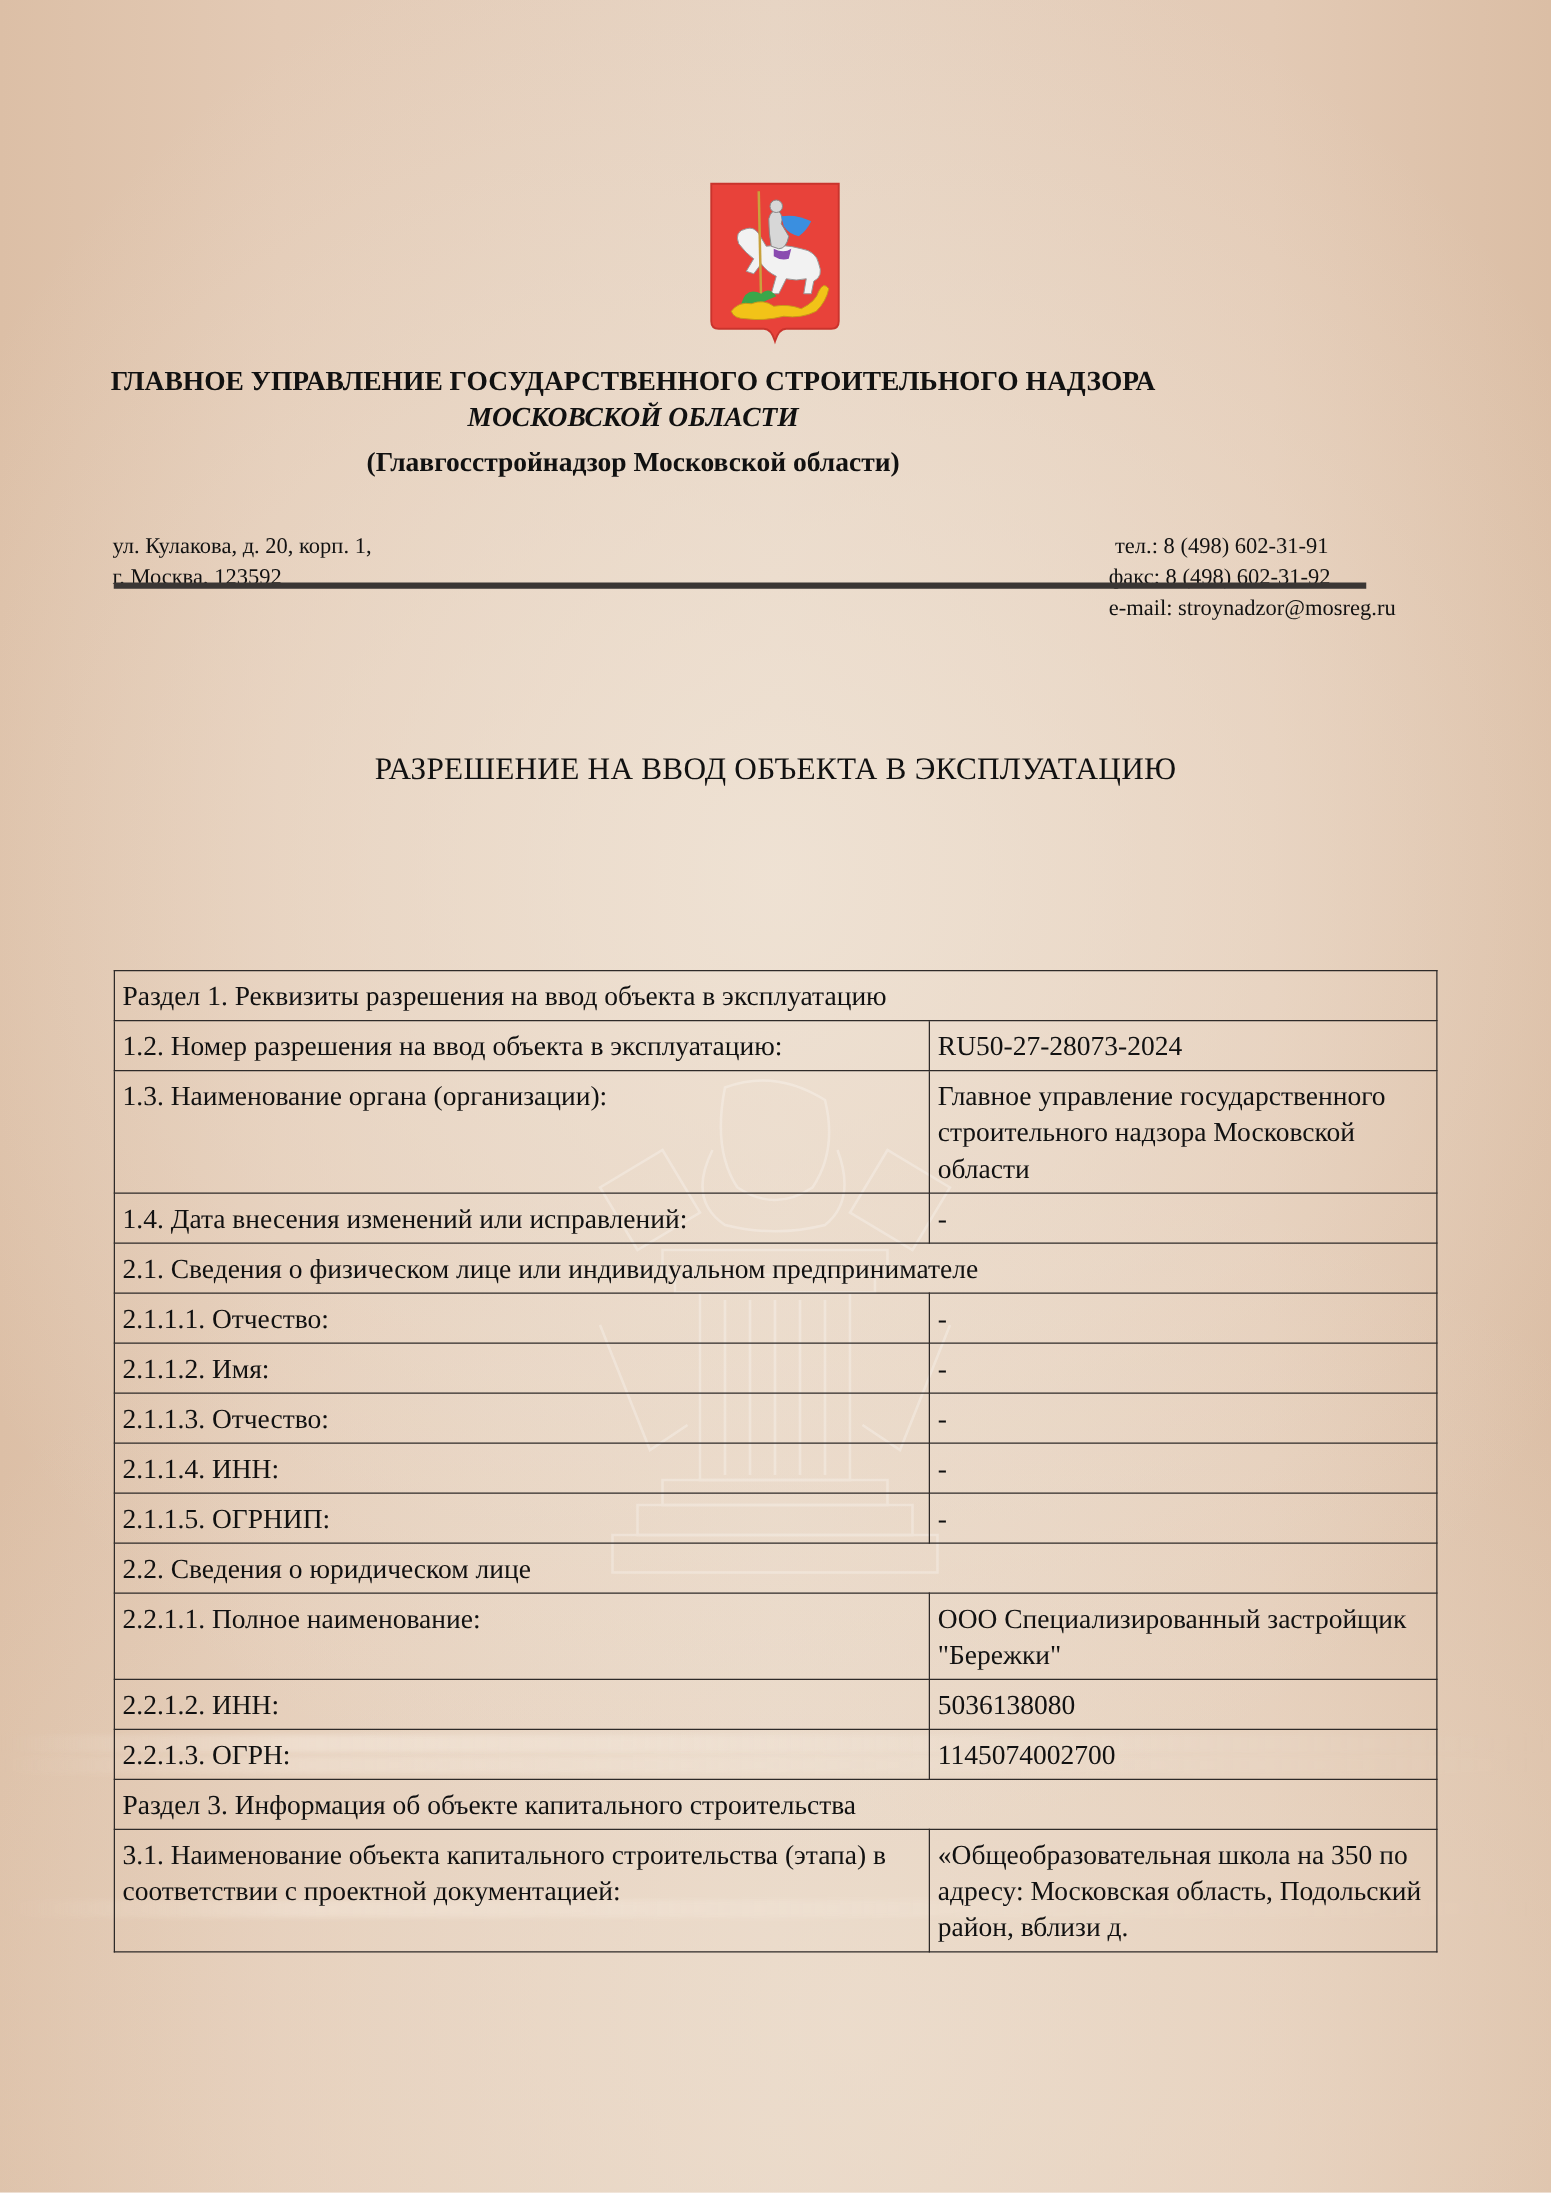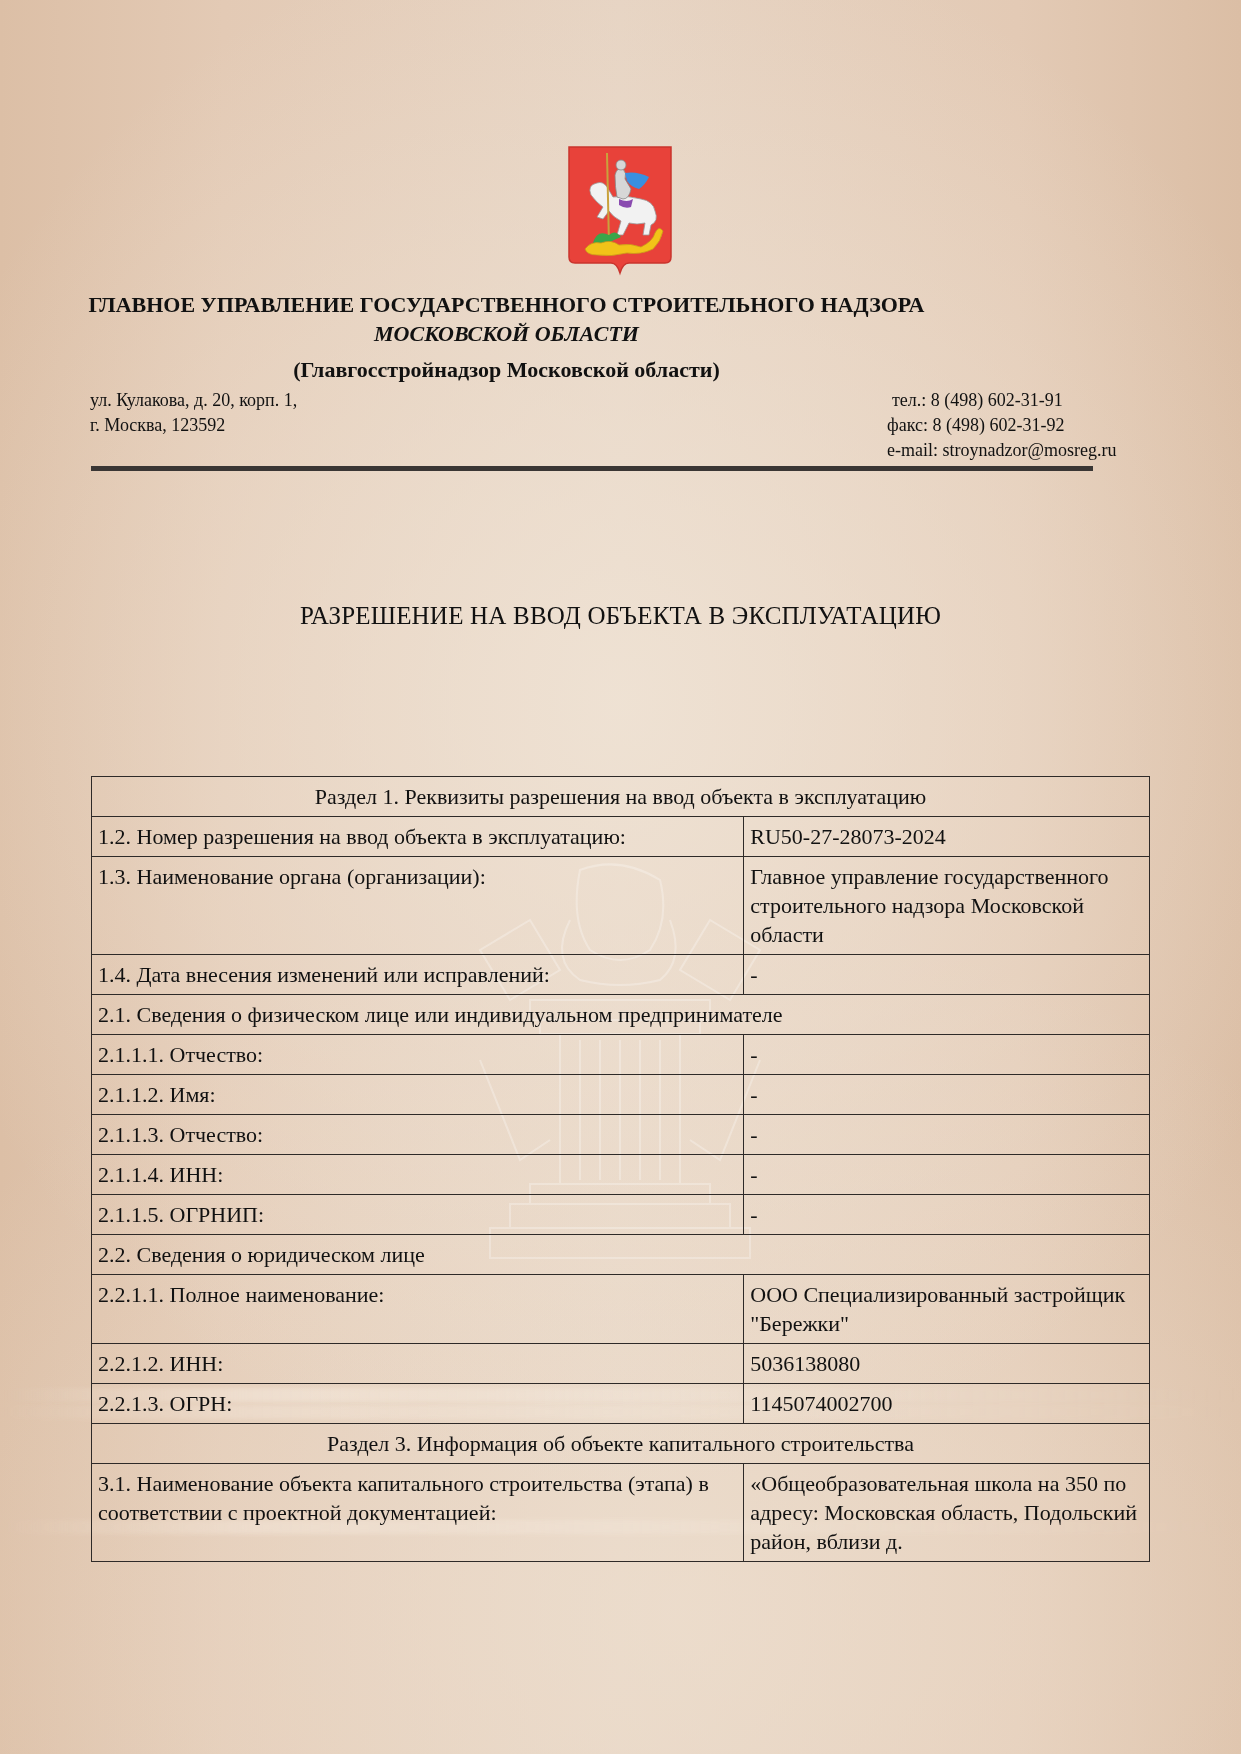--- a/index.html
+++ b/index.html
@@ -21,21 +21,21 @@
     filter: blur(2px);
   }
   .coat {
     position: absolute; left: 567px; top: 145px; width: 106px; height: 132px;
   }
   .header-title {
     position: absolute; left: 0; width: 1013px; text-align: center;
     font-weight: bold; font-size: 22px; line-height: 29px;
   }
   .addr {
-    position: absolute; font-size: 18px; line-height: 25px;
+    position: absolute; font-size: 18px; line-height: 25px; margin-top: 36px;
   }
   .rule {
     position: absolute; left: 91px; top: 466px; width: 1002px; height: 5px;
     background: #3a3634;
   }
   .doc-title {
     position: absolute; left: 0; width: 1241px; top: 600px; text-align: center;
     font-size: 25px; line-height: 32px; letter-spacing: 0.2px;
   }
   .watermark {
@@ -48,21 +48,21 @@
     font-size: 22px; line-height: 29px;
   }
   table.permit td {
     border: 1.5px solid #2e2a28;
     padding: 5px 6px 5px 6px;
     vertical-align: top;
     height: 29px;
   }
   td.col-label { width: 640px; }
   td.col-value { width: 393px; }
-  td.section { text-align: center; }
+  td.section { text-align: left; }
   td.subsection { text-align: left; margin-top: 31px; }
 </style>
 </head>
 <body>
 
 <div class="streak" style="top:1388px;"></div>
 <div class="streak" style="top:1405px; opacity:0.7;"></div>
 <div class="streak" style="top:1520px; opacity:0.8;"></div>
 
 <div class="coat">

